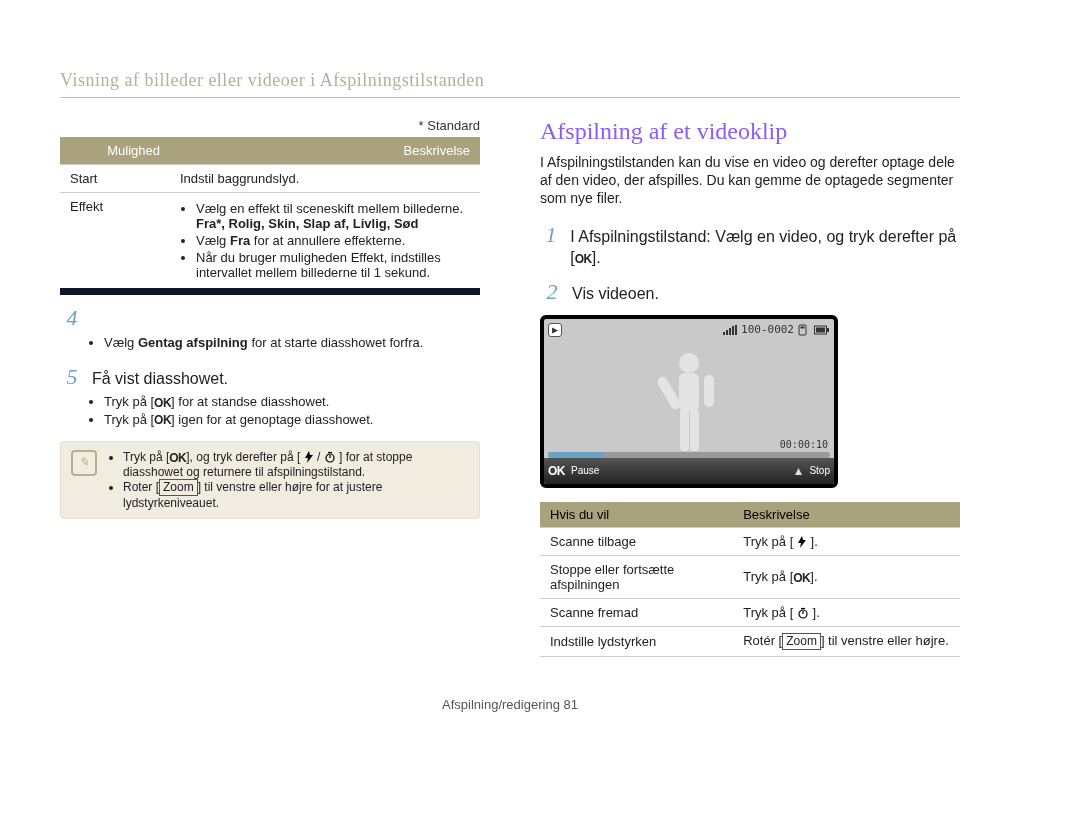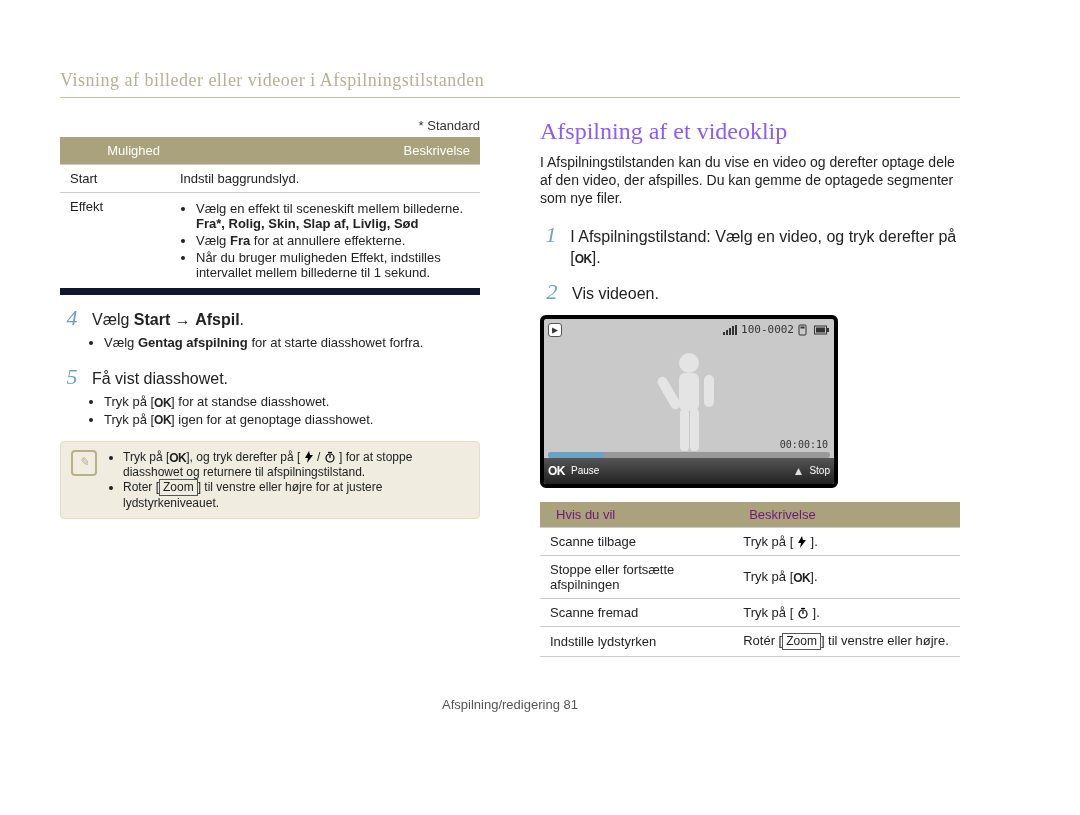--- a/index.html
+++ b/index.html
@@ -231,23 +231,23 @@
     font-size: 10px;
     color: #333;
   }
   table.actions {
     width: 100%;
     border-collapse: collapse;
     font-size: 13px;
   }
   table.actions thead th {
     background: #a9a27c;
-    color: #701a75;
+    color: #000000;
     text-align: left;
-    padding: 5px 16px;
+    padding: 5px 10px;
     font-weight: normal;
   }
   table.actions td {
     border-top: 1px solid #ccc;
     padding: 6px 10px;
   }
   table.actions tr:last-child td {
     border-bottom: 1px solid #ccc;
   }
   table.actions thead th:first-child {
@@ -304,23 +304,20 @@
                 </li>
                 <li><span>Når du bruger muligheden Effekt, indstilles intervallet mellem billederne til 1 sekund.</span></li>
               </ul>
             </td>
           </tr>
         </tbody>
       </table>
 
       <div class="step">
         <span class="stepnum">4</span>
-        <span class="txt">
-          <span>Vælg </span><b><span>Start</span></b><span> → </span><b><span>Afspil</span></b><span>.</span>
-        </span>
       </div>
       <ul class="body">
         <li>
           <span>Vælg </span><b><span>Gentag afspilning</span></b><span> for at starte diasshowet forfra.</span>
         </li>
       </ul>
 
       <div class="step">
         <span class="stepnum">5</span>
         <span class="txt">Få vist diasshowet.</span>

